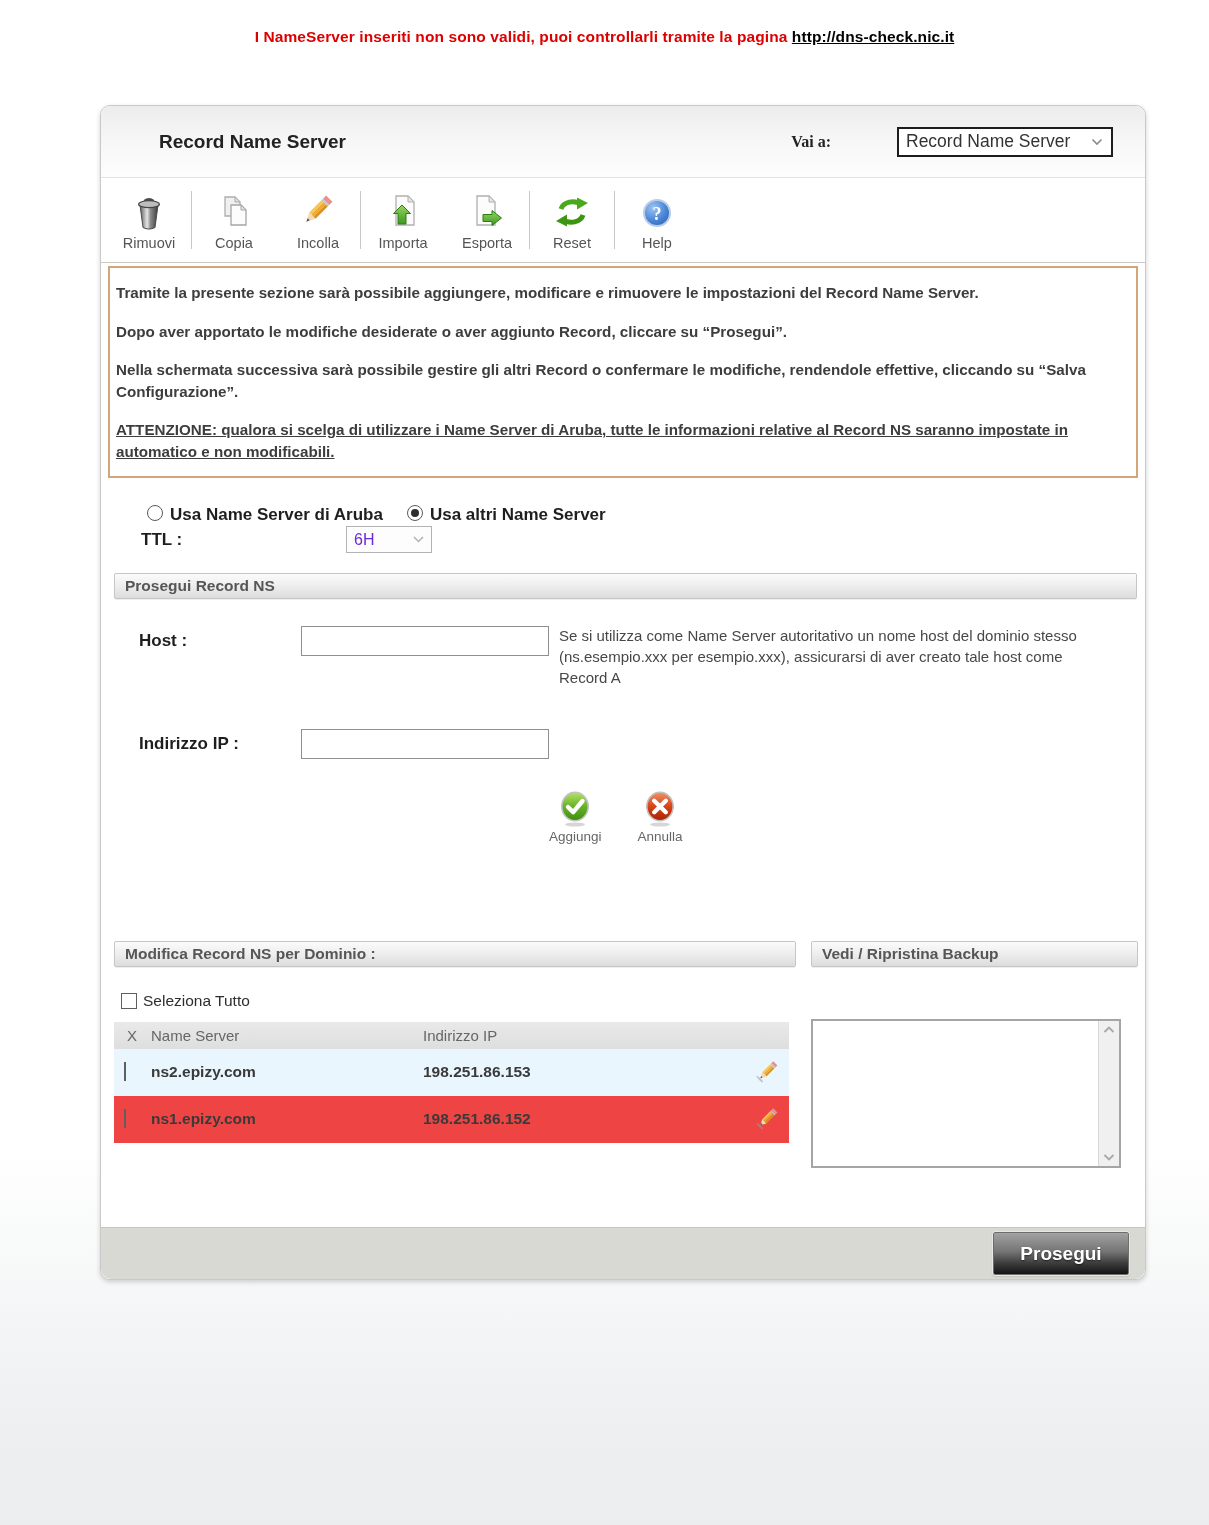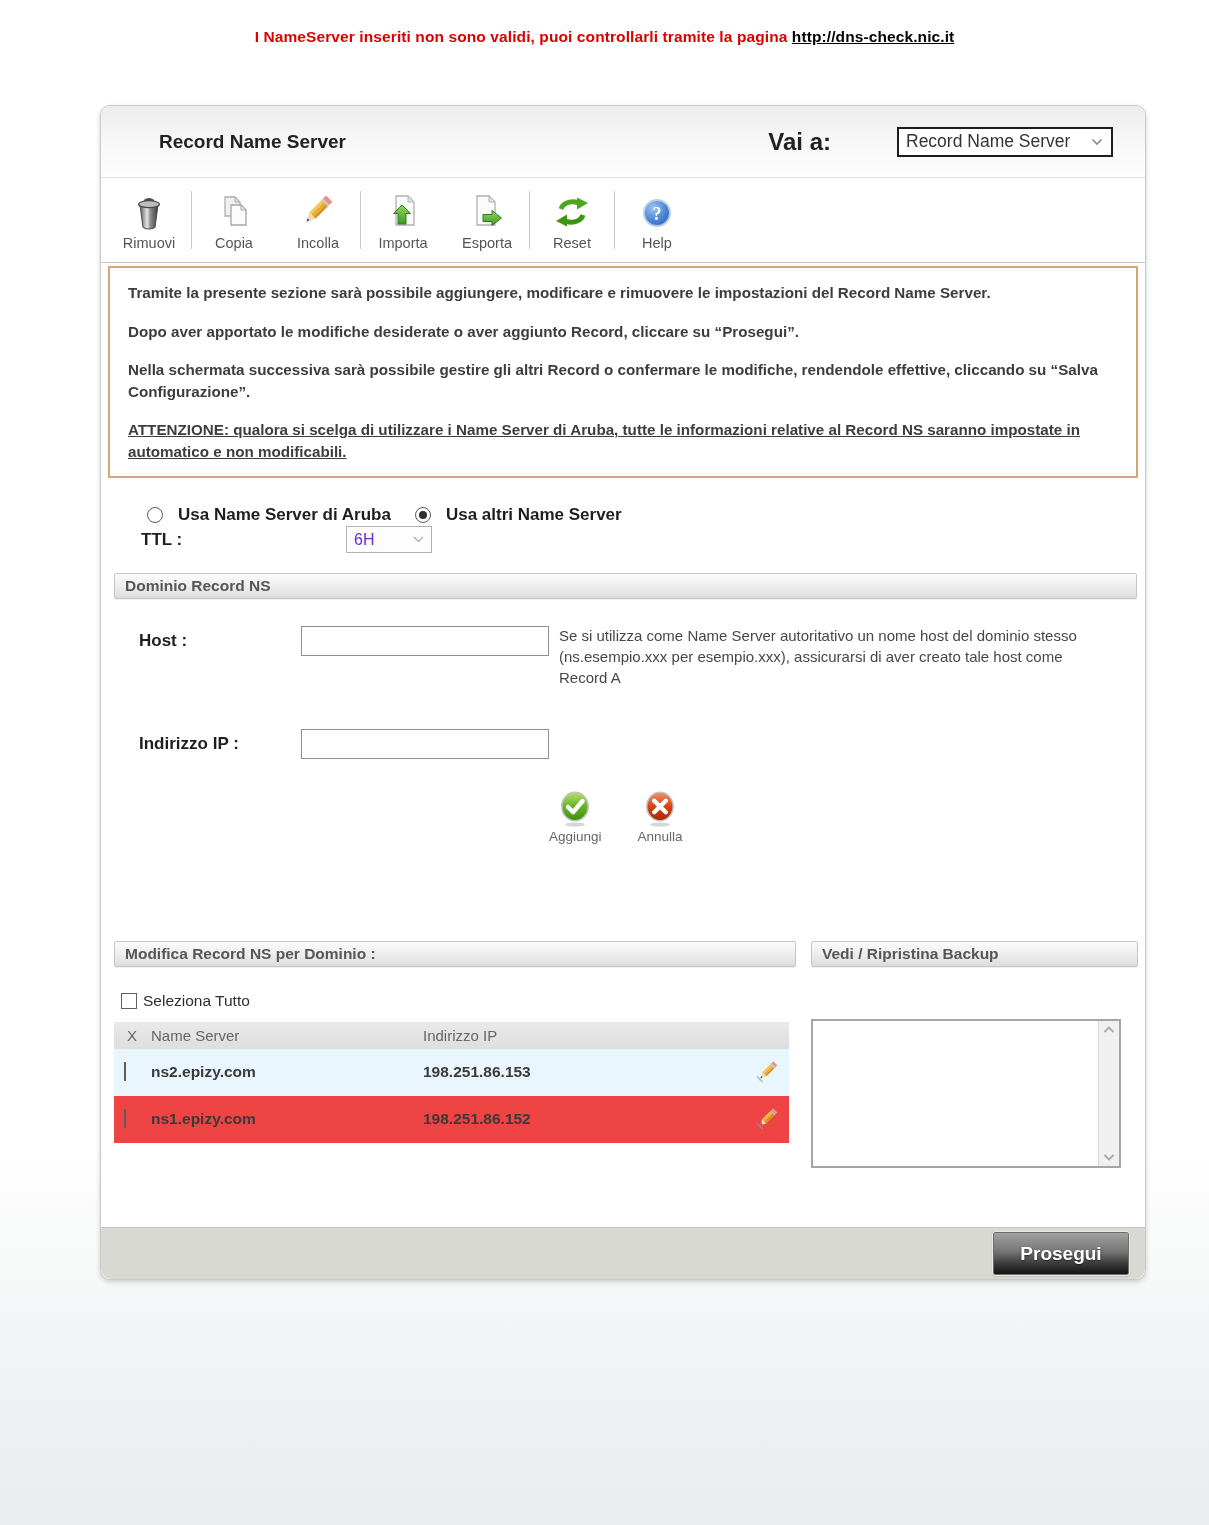--- a/index.html
+++ b/index.html
@@ -18,42 +18,42 @@
 
   
   .panel { position: absolute; left: 100px; top: 105px; width: 1046px; height: 1175px;
     background: #ffffff; border: 1px solid #c9c9c9; border-radius: 10px;
     box-shadow: 0 2px 5px rgba(0,0,0,.18); display: flex; flex-direction: column; }
 
   .panel-header { height: 72px; flex: 0 0 auto; display: flex; align-items: center;
     background: linear-gradient(180deg, #ececec 0%, #f6f6f6 45%, #fdfdfd 100%);
     border-radius: 10px 10px 0 0; border-bottom: 1px solid #e2e2e2; padding: 0 28px 0 58px; }
   .panel-title { font-size: 19px; font-weight: bold; color: #222; }
-  .goto-label { margin-left: auto; font-size: 24px; font-weight: bold; color: #222; margin-right: 66px; }
+  .goto-label { margin-left: auto; font-size: 16px; font-weight: bold; color: #222; margin-right: 66px; font-family: Liberation Serif, serif; }
   .goto-select { width: 216px; height: 30px; border: 2px solid #1d1d1d; background: #fff;
     display: flex; align-items: center; justify-content: space-between; padding: 0 8px 0 7px;
     font-size: 17.5px; color: #333; cursor: pointer; margin-right: 4px; }
 
   
   .toolbar { height: 85px; flex: 0 0 auto; background: #fff; border-bottom: 1px solid #c9c9c9;
     display: flex; align-items: center; padding-left: 6px; }
   .tool { width: 84px; display: flex; flex-direction: column; align-items: center; gap: 3px; cursor: pointer; }
   .tool .ticon { height: 42px; display: flex; align-items: flex-end; justify-content: center; }
   .tool .tlabel { font-size: 14.5px; color: #555; }
   .tool-sep { width: 1px; height: 58px; background: #c9c9c9; flex: 0 0 auto; }
 
   
   .info-box { margin: 3px 7px 0 7px; border: 2px solid #d2a679; background: #fff;
-    padding: 8px 12px 6px 18px; }
+    padding: 8px 12px 6px 6px; }
   .info-box p { font-size: 15.2px; line-height: 1.42; font-weight: bold; color: #3d3d3d; margin: 6px 0 17px 0; }
   .info-box p.attention { text-decoration: underline; margin-bottom: 8px; }
 
   
   .ns-choice { margin: 27px 0 0 46px; display: flex; align-items: center; gap: 8px; }
-  .radio-opt { display: flex; align-items: center; gap: 15px; cursor: pointer; margin-right: 16px; }
+  .radio-opt { display: flex; align-items: flex-start; gap: 7px; cursor: pointer; margin-right: 16px; }
   .radio { width: 16px; height: 16px; border: 1.5px solid #5a5a5a; border-radius: 50%; background: #fff;
     display: inline-flex; align-items: center; justify-content: center; flex: 0 0 auto; }
   .radio .dot { width: 8px; height: 8px; border-radius: 50%; background: #2e2e2e; }
   .radio-label { font-size: 17px; font-weight: bold; color: #1e1e1e; }
 
   
   .ttl-row { margin: 1px 0 0 40px; display: flex; align-items: center; }
   .ttl-label { width: 205px; font-size: 17px; font-weight: bold; color: #1e1e1e; }
   .ttl-select { width: 86px; height: 27px; border: 1px solid #b3b3b3; background: #fdfdfd; color: #6d28d9;
     font-size: 16px; display: flex; align-items: center; justify-content: space-between; padding: 0 7px; }
@@ -269,21 +269,21 @@
     <span class="ttl-label">TTL :</span>
     <div class="ttl-select">
       <span>6H</span>
       <svg width="11" height="7" viewBox="0 0 11 7">
           <polyline points="1,1 5.5,5.5 10,1" fill="none" stroke="#b3b3b3" stroke-width="1.5"></polyline>
         </svg>
     </div>
   </div>
 
   <div class="section-bar bar-add">
-    <span>Dominio Record NS</span>
+    <span>Prosegui Record NS</span>
   </div>
 
   <div class="form-row row-host">
     <span class="form-label">Host :</span>
     <input class="text-input" type="text" value="" style="">
     <span class="host-hint">Se si utilizza come Name Server autoritativo un nome host del dominio stesso (ns.esempio.xxx per esempio.xxx), assicurarsi di aver creato tale host come Record A</span>
   </div>
 
   <div class="form-row row-ip">
     <span class="form-label">Indirizzo IP :</span>

